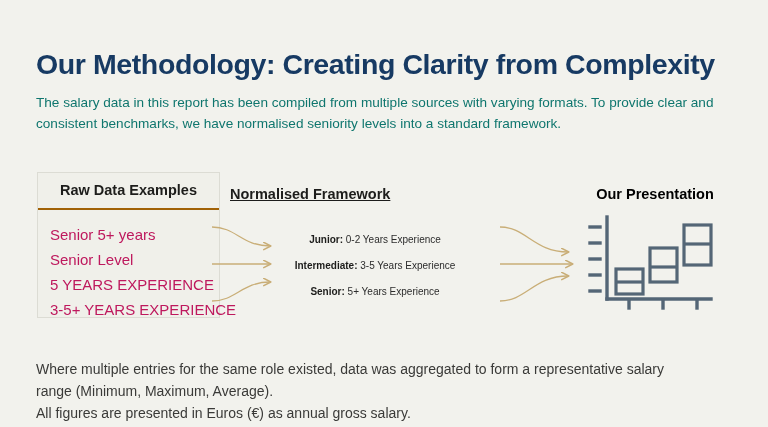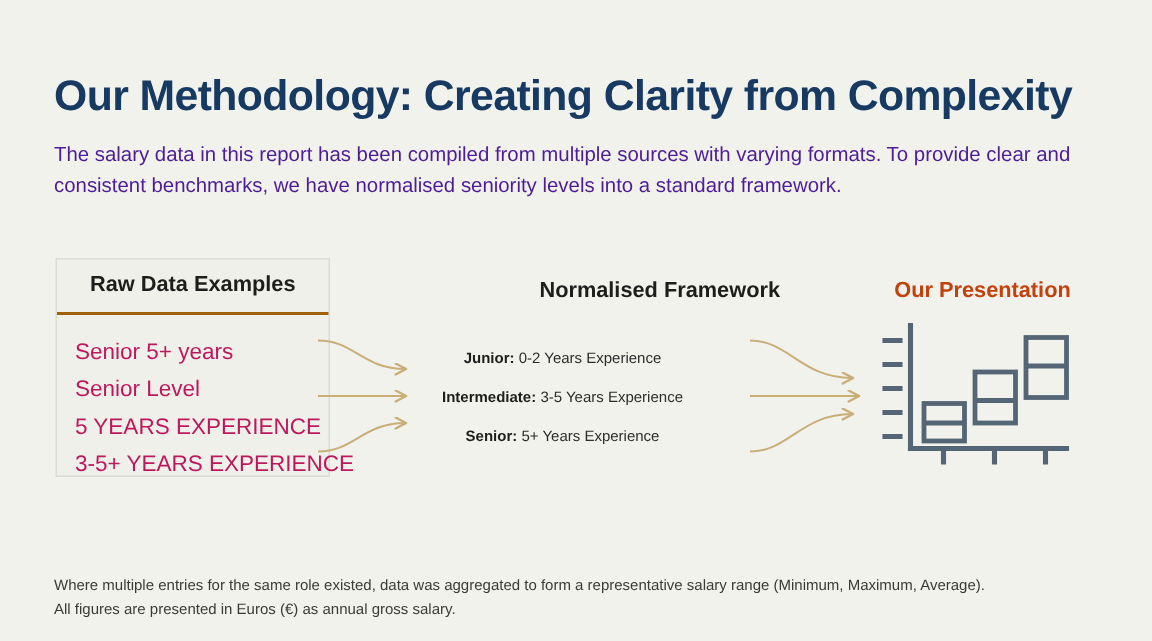--- a/index.html
+++ b/index.html
@@ -36,21 +36,21 @@
   }
 
   
   #intro {
     position: absolute;
     left: 36px;
     top: 78px;
     width: 690px;
     font-size: 13.6px;
     line-height: 1.56;
-    color: #4c1d95;
+    color: #0f766e;
   }
 
   
   #raw-box {
     position: absolute;
     left: 37px;
     top: 172px;
     width: 183px;
     height: 146px;
     background: #f0f0ea;
@@ -75,24 +75,25 @@
     line-height: 25px;
     white-space: nowrap;
   }
 
   
   #framework-heading {
     position: absolute;
     left: 230px;
     top: 186px;
     width: 290px;
-    text-align: right;
+    text-align: left;
     font-size: 14.5px;
     font-weight: bold;
     color: #1d1d1b;
+    text-decoration: underline;
   }
   #framework-list {
     position: absolute;
     left: 230px;
     top: 227px;
     width: 290px;
   }
   .fw-row {
     text-align: center;
     font-size: 10px;
@@ -107,42 +108,42 @@
 
   
   #presentation-heading {
     position: absolute;
     left: 560px;
     top: 186px;
     width: 190px;
     text-align: center;
     font-size: 14.5px;
     font-weight: bold;
-    color: #c2410c;
+    color: #000000;
   }
   #chart-icon {
     position: absolute;
     left: 584px;
     top: 213px;
   }
 
   
   .arrow-group {
     position: absolute;
   }
   #arrows-left  { left: 212px; top: 222px; }
   #arrows-right { left: 500px; top: 222px; }
 
   
   #footnote {
     position: absolute;
     left: 36px;
-    top: 383px;
+    top: 358px;
     width: 640px;
-    font-size: 10px;
+    font-size: 14px;
     line-height: 1.58;
     color: #3a3a38;
   }
 </style>
 </head>
 <body>
 
 <div id="slide">
 
   <h1 id="title">Our Methodology: Creating Clarity from Complexity</h1>

